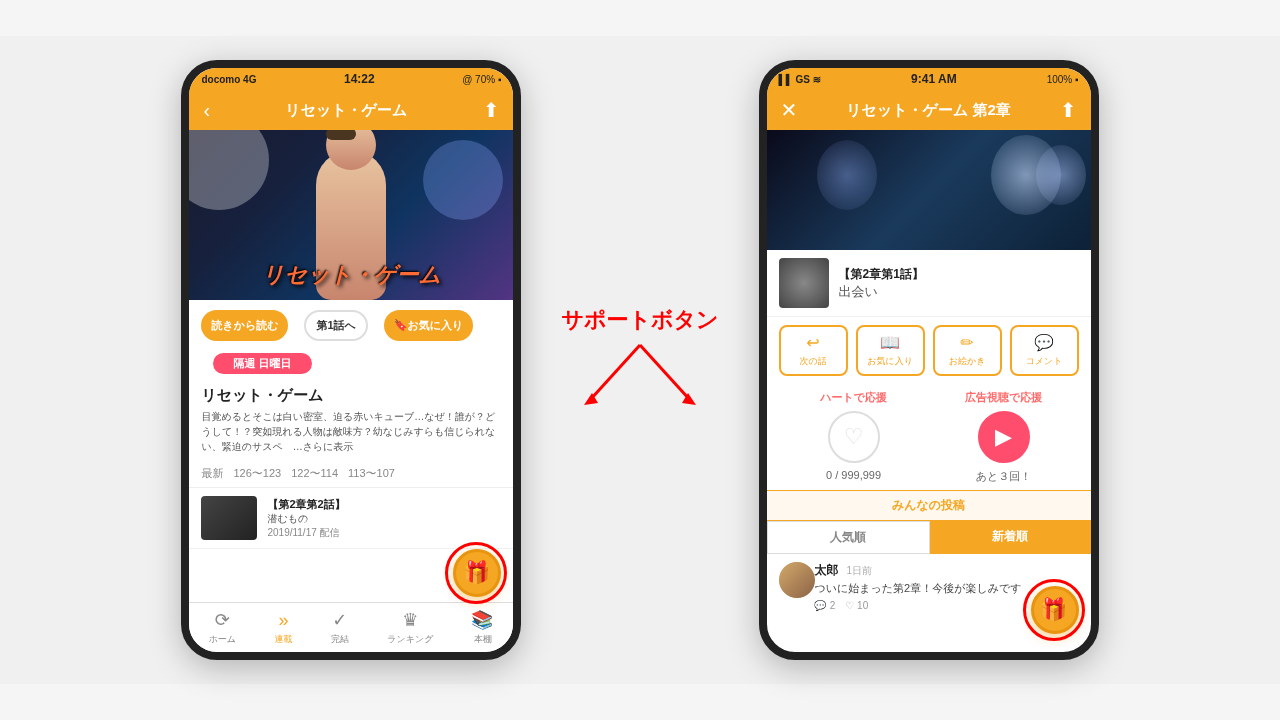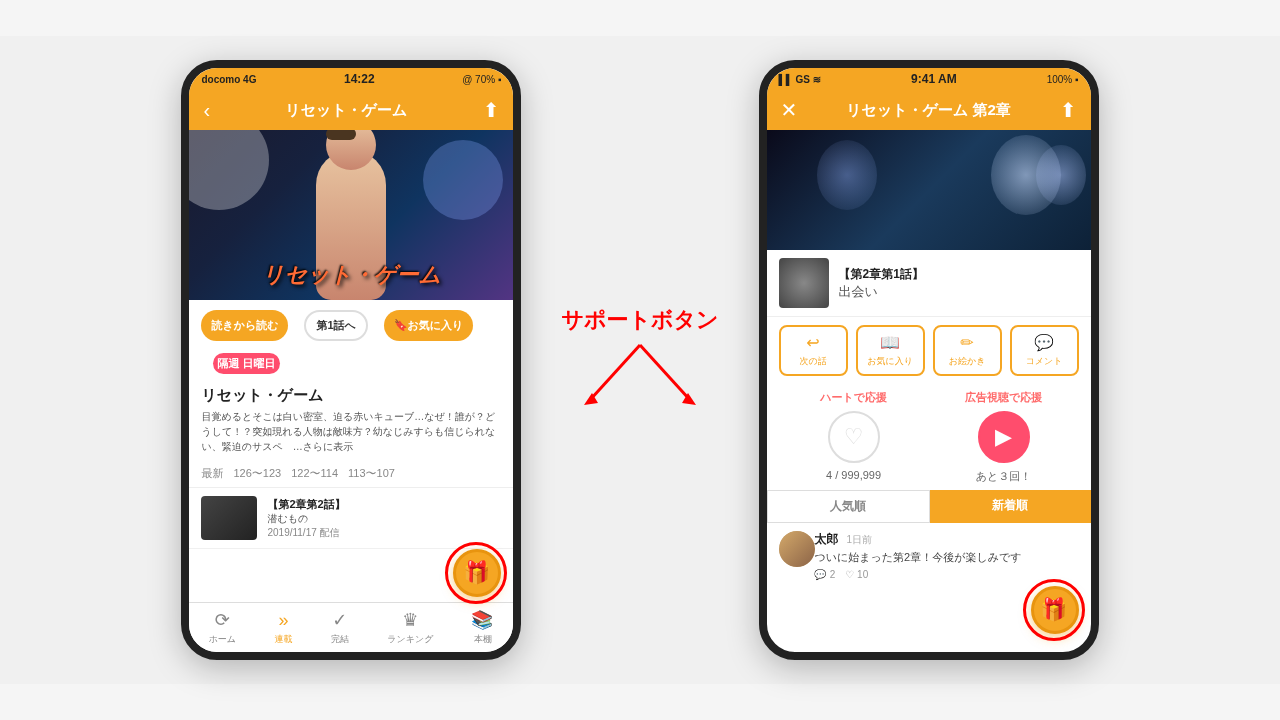--- a/index.html
+++ b/index.html
@@ -149,21 +149,21 @@
       white-space: nowrap;
     }
 
     
     .schedule-badge {
       background: #ff4d6d;
       color: #fff;
       font-size: 11px;
       font-weight: bold;
       border-radius: 12px;
-      padding: 3px 4px;
+      padding: 3px 20px;
       display: inline-block;
       margin: 4px 12px;
     }
 
     
     .manga-info {
       padding: 6px 12px;
       flex-shrink: 0;
     }
 
@@ -627,32 +627,33 @@
       </div>
     </div>
 
     <div class="support-section">
 
       <div class="support-half">
         <div class="support-label">ハートで応援</div>
         <div class="support-btn-circle">
           <span>♡</span>
         </div>
-        <div class="support-count">4 / 999,999</div>
+        <div class="support-count">0 / 999,999</div>
       </div>
 
       <div class="support-half">
         <div class="support-label">広告視聴で応援</div>
         <div class="support-btn-circle active">
           <span>▶</span>
         </div>
         <div class="support-count">あと３回！</div>
       </div>
     </div>
 
+    <div class="posts-header">みんなの投稿</div>
 
     <div class="posts-tabs">
       <div class="posts-tab inactive">人気順</div>
       <div class="posts-tab active">新着順</div>
     </div>
 
     <div class="comment-row">
       <div class="comment-avatar">
 
         <div style="width:100%;height:100%;background:linear-gradient(135deg,#d4a96a,#8b6347);border-radius:50%;"></div>

